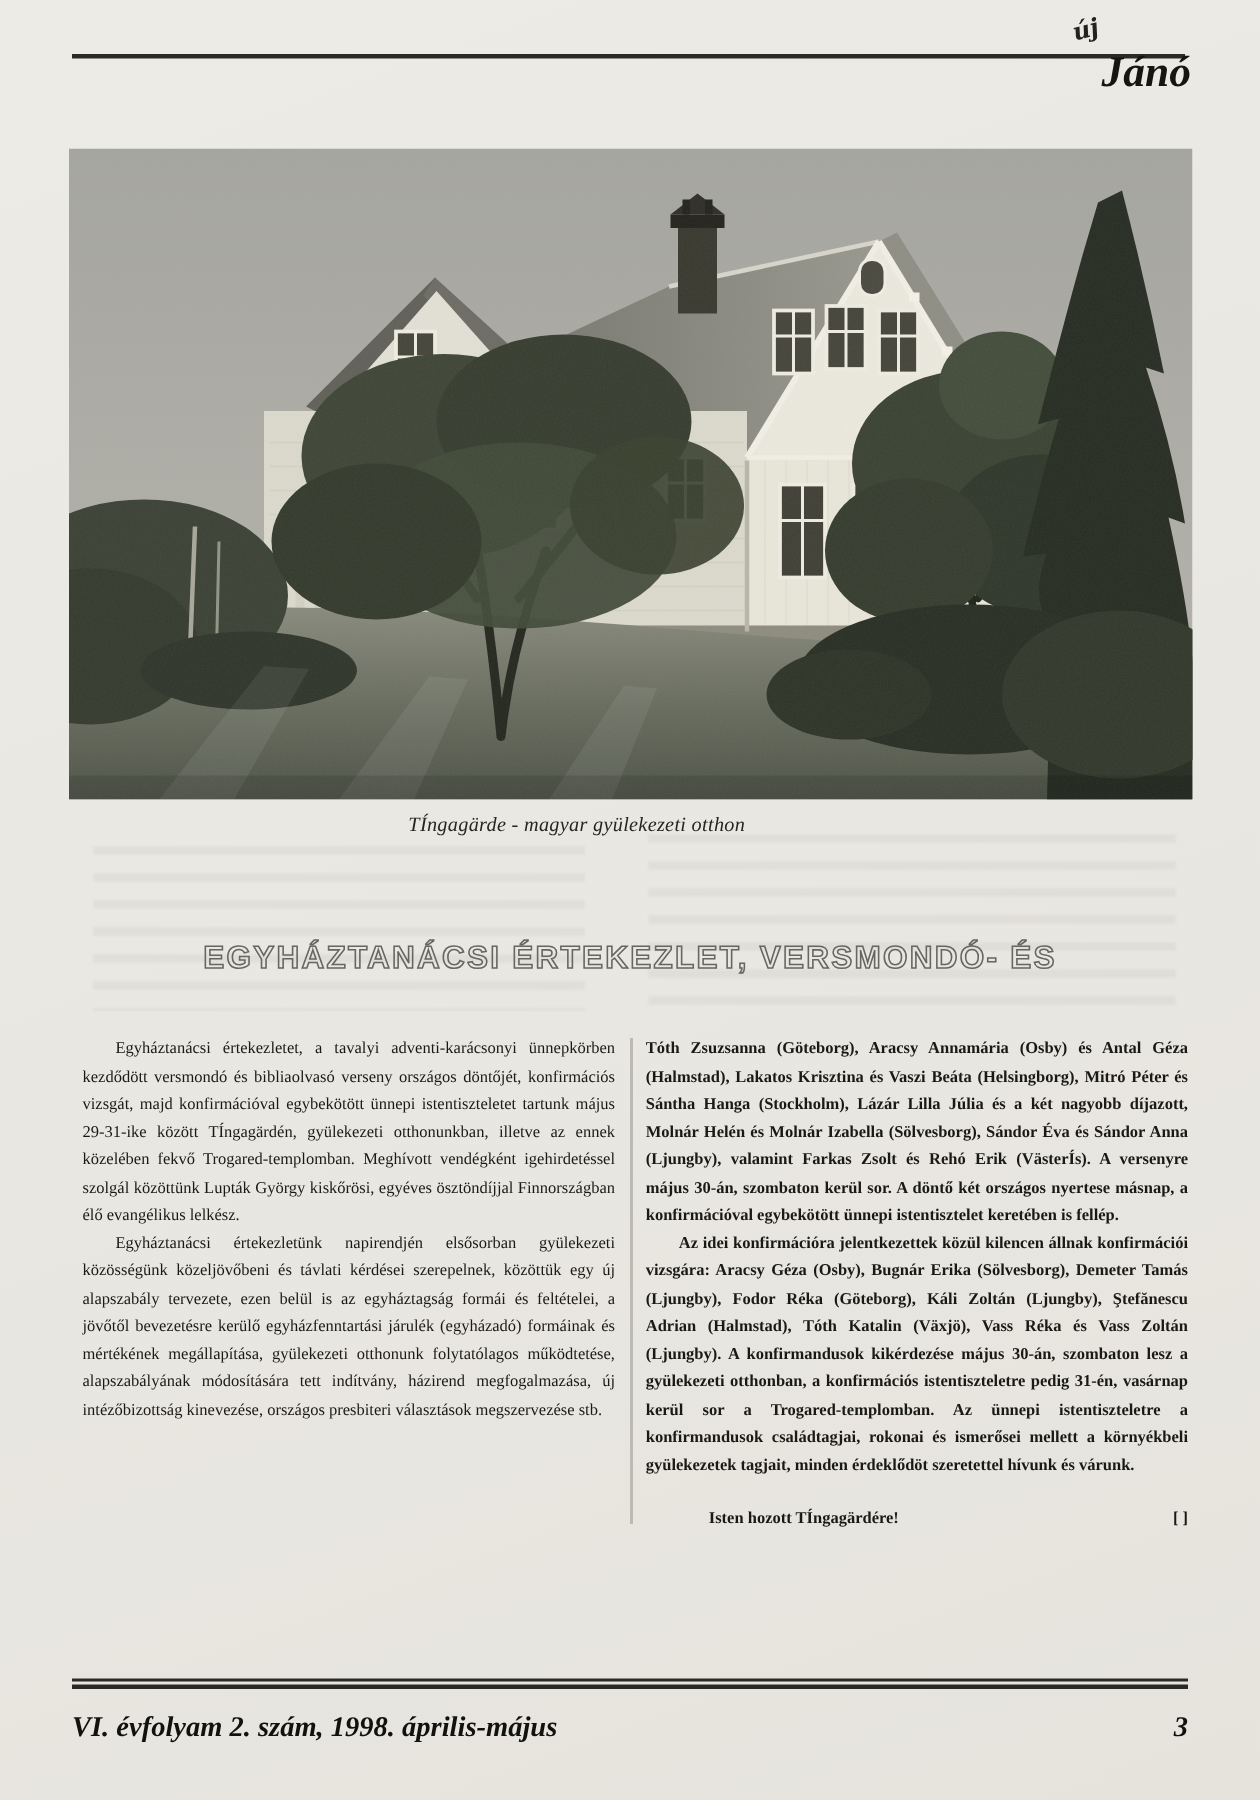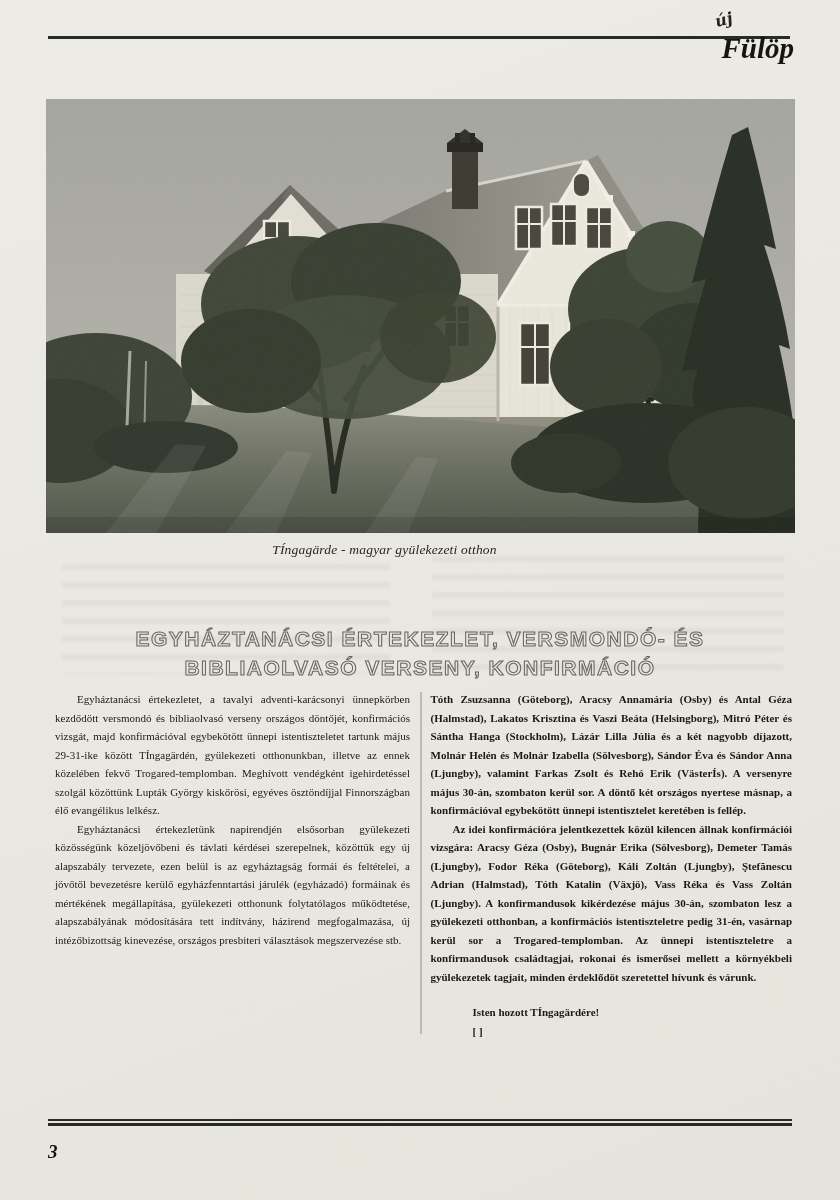--- a/index.html
+++ b/index.html
@@ -57,42 +57,42 @@
     display:flex;align-items:stretch;
   }
   .col{font-size:11px;line-height:18.5px;text-align:justify;color:#1a1a14;}
   .col p{margin:0;}
   .col p.indent{text-indent:22px;}
   .col-left{width:355px;flex:0 0 355px;}
   .col-divider{flex:0 0 1.5px;background:#bcbab2;margin:2px 9px 6px 10px;}
   .col-right{flex:1 1 auto;font-weight:bold;}
   p.closing{
     margin-top:17px !important;display:flex;justify-content:space-between;
-    padding-left:42px;text-indent:0;flex-direction:column;
+    padding-left:42px;text-indent:0;
   }
   
   .footer-rule{
     position:absolute;left:48px;right:48px;top:1119px;height:2px;
     border-top:2px solid #2a2a24;border-bottom:3px solid #2a2a24;
   }
   .footer-row{
     position:absolute;left:48px;right:48px;top:1141px;
     display:flex;justify-content:space-between;align-items:baseline;
     font-style:italic;font-weight:bold;font-size:19px;color:#12120c;
   }
 </style>
 </head>
 <body>
 
 <div class="page">
 
   <div class="mast-rule"></div>
   <div class="logo">
     <span class="logo-uj">új</span>
-    <span class="logo-keve">Fülöp</span>
+    <span class="logo-keve">Jánó</span>
   </div>
 
   <figure class="photo">
     <svg viewBox="0 0 749 434" preserveAspectRatio="none" role="img">
       <defs>
         <linearGradient id="sky" x1="0" y1="0" x2="0" y2="1">
           <stop offset="0" stop-color="#a5a59f"></stop>
             <stop offset="1" stop-color="#b7b5ad"></stop>
         </linearGradient>
         <linearGradient id="lawn" x1="0" y1="0" x2="0" y2="1">
@@ -244,37 +244,37 @@
       <rect width="749" height="434" filter="url(#grain)"></rect>
     </svg>
     <figcaption>TÍngagärde - magyar gyülekezeti otthon</figcaption>
   </figure>
 
   <div class="ghost ghost-a"></div>
   <div class="ghost ghost-b"></div>
 
   <h1 class="title">
     <span>EGYHÁZTANÁCSI ÉRTEKEZLET, VERSMONDÓ- ÉS</span><br>
-    <span>BIBLIAOLVASÓ VERSENY, KONFIRMÁCIÓ</span>
   </h1>
 
   <main class="columns">
     <div class="col col-left">
       <p class="indent">Egyháztanácsi értekezletet, a tavalyi adventi-karácsonyi ünnepkörben kezdődött versmondó és bibliaolvasó verseny országos döntőjét, konfirmációs vizsgát, majd konfirmációval egybekötött ünnepi istentiszteletet tartunk május 29-31-ike között TÍngagärdén, gyülekezeti otthonunkban, illetve az ennek közelében fekvő Trogared-templomban. Meghívott vendégként igehirdetéssel szolgál közöttünk Lupták György kiskőrösi, egyéves ösztöndíjjal Finnországban élő evangélikus lelkész.</p>
       <p class="indent">Egyháztanácsi értekezletünk napirendjén elsősorban gyülekezeti közösségünk közeljövőbeni és távlati kérdései szerepelnek, közöttük egy új alapszabály tervezete, ezen belül is az egyháztagság formái és feltételei, a jövőtől bevezetésre kerülő egyházfenntartási járulék (egyházadó) formáinak és mértékének megállapítása, gyülekezeti otthonunk folytatólagos működtetése, alapszabályának módosítására tett indítvány, házirend megfogalmazása, új intézőbizottság kinevezése, országos presbiteri választások megszervezése stb.</p>
     </div>
     <div class="col-divider"></div>
     <div class="col col-right">
       <p>Tóth Zsuzsanna (Göteborg), Aracsy Annamária (Osby) és Antal Géza (Halmstad), Lakatos Krisztina és Vaszi Beáta (Helsingborg), Mitró Péter és Sántha Hanga (Stockholm), Lázár Lilla Júlia és a két nagyobb díjazott, Molnár Helén és Molnár Izabella (Sölvesborg), Sándor Éva és Sándor Anna (Ljungby), valamint Farkas Zsolt és Rehó Erik (VästerÍs). A versenyre május 30-án, szombaton kerül sor. A döntő két országos nyertese másnap, a konfirmációval egybekötött ünnepi istentisztelet keretében is fellép.</p>
       <p class="indent">Az idei konfirmációra jelentkezettek közül kilencen állnak konfirmációi vizsgára: Aracsy Géza (Osby), Bugnár Erika (Sölvesborg), Demeter Tamás (Ljungby), Fodor Réka (Göteborg), Káli Zoltán (Ljungby), Ştefănescu Adrian (Halmstad), Tóth Katalin (Växjö), Vass Réka és Vass Zoltán (Ljungby). A konfirmandusok kikérdezése május 30-án, szombaton lesz a gyülekezeti otthonban, a konfirmációs istentiszteletre pedig 31-én, vasárnap kerül sor a Trogared-templomban. Az ünnepi istentiszteletre a konfirmandusok családtagjai, rokonai és ismerősei mellett a környékbeli gyülekezetek tagjait, minden érdeklődöt szeretettel hívunk és várunk.</p>
       <p class="closing">
         <span>Isten hozott TÍngagärdére!</span>
         <span>[ ]</span>
       </p>
     </div>
   </main>
 
   <div class="footer-rule"></div>
   <div class="footer-row">
+    <span>VI. évfolyam 2. szám, 1998. április-május</span>
     <span>3</span>
   </div>
 
 </div>
 
 </body></html>

